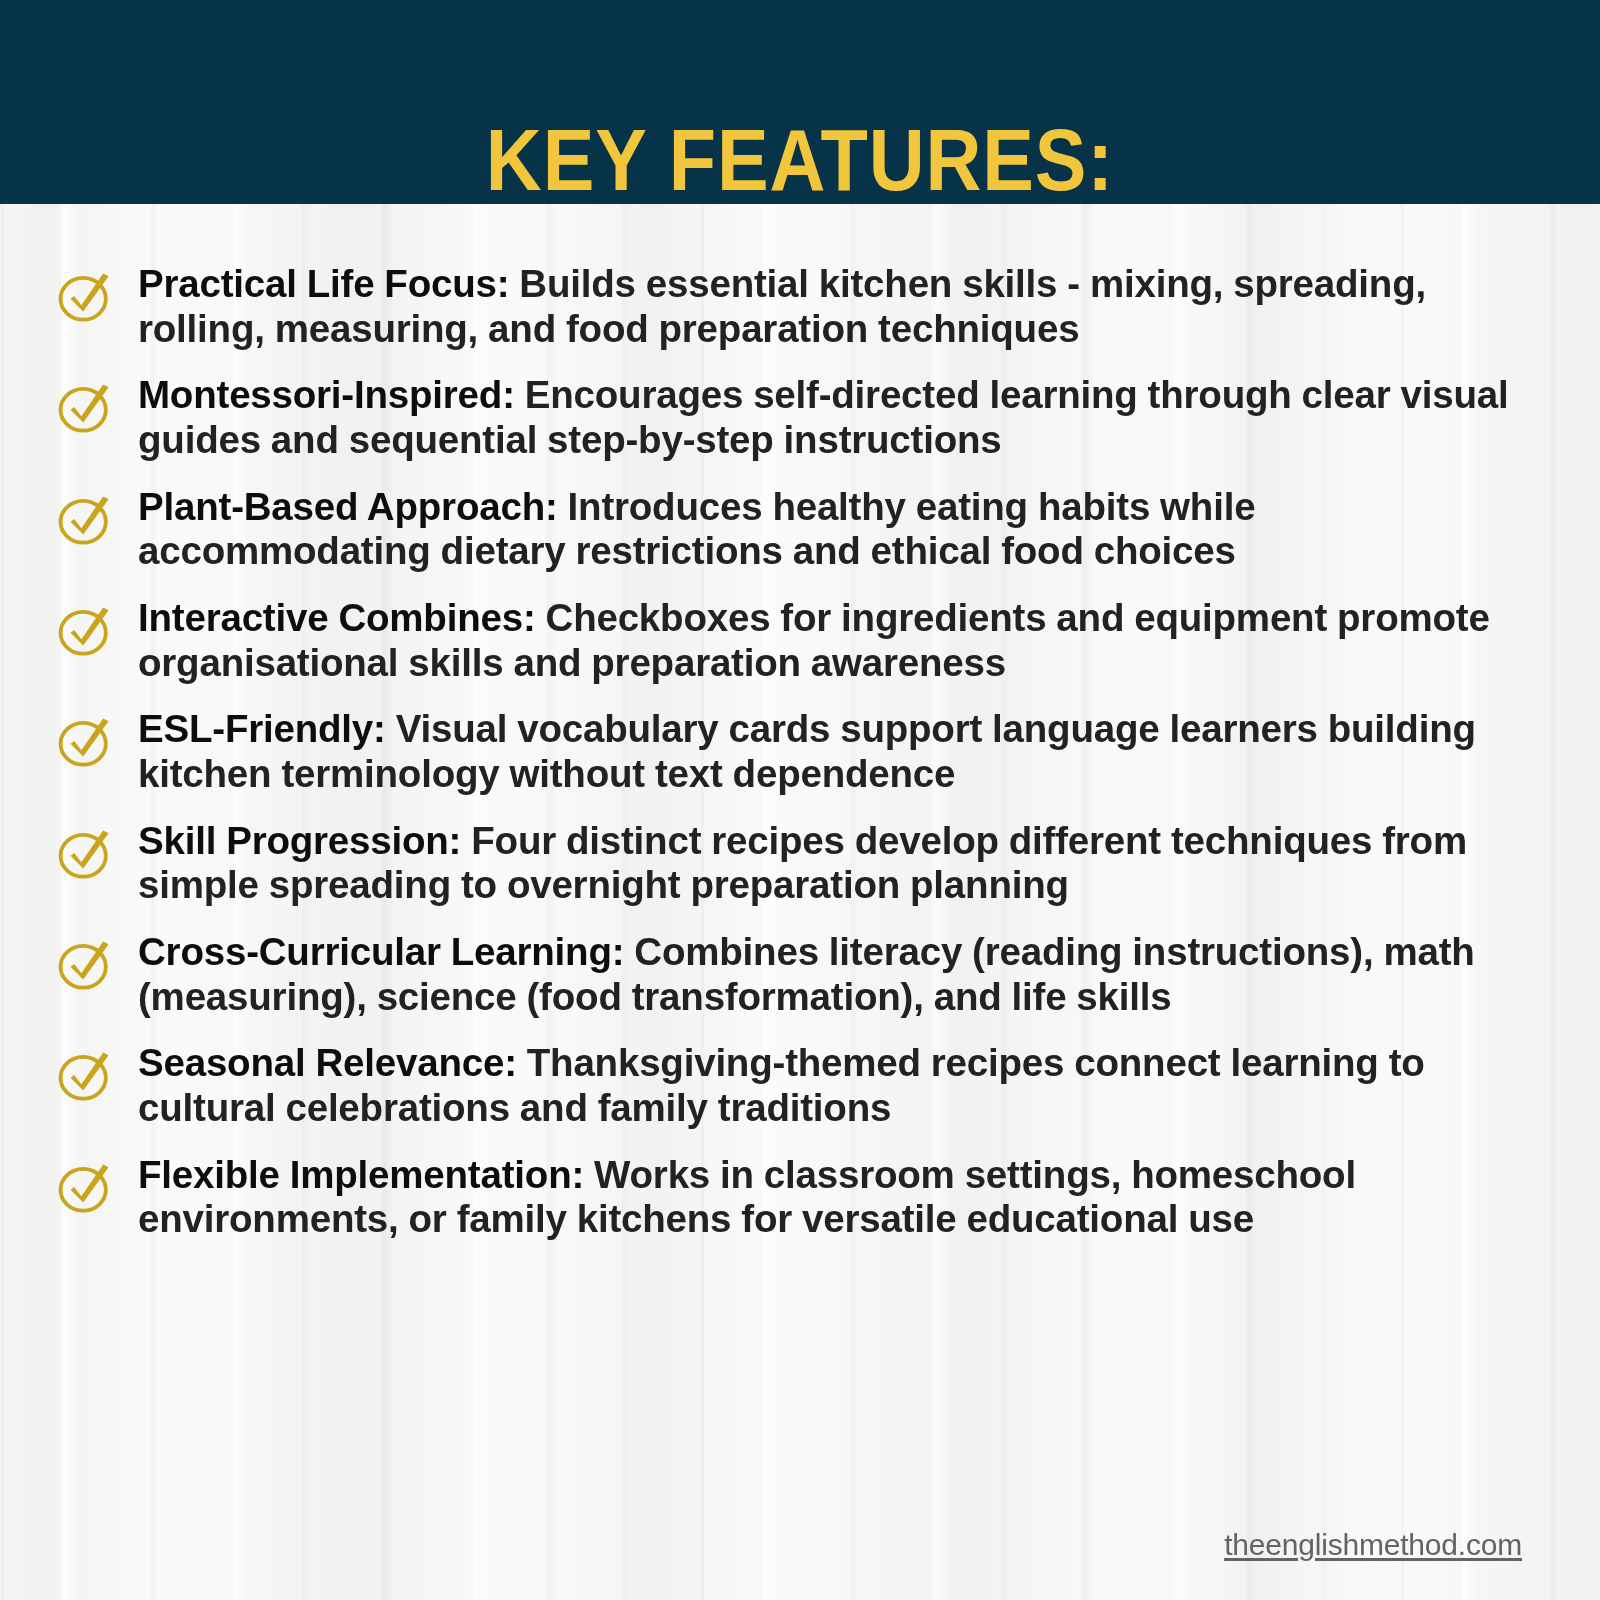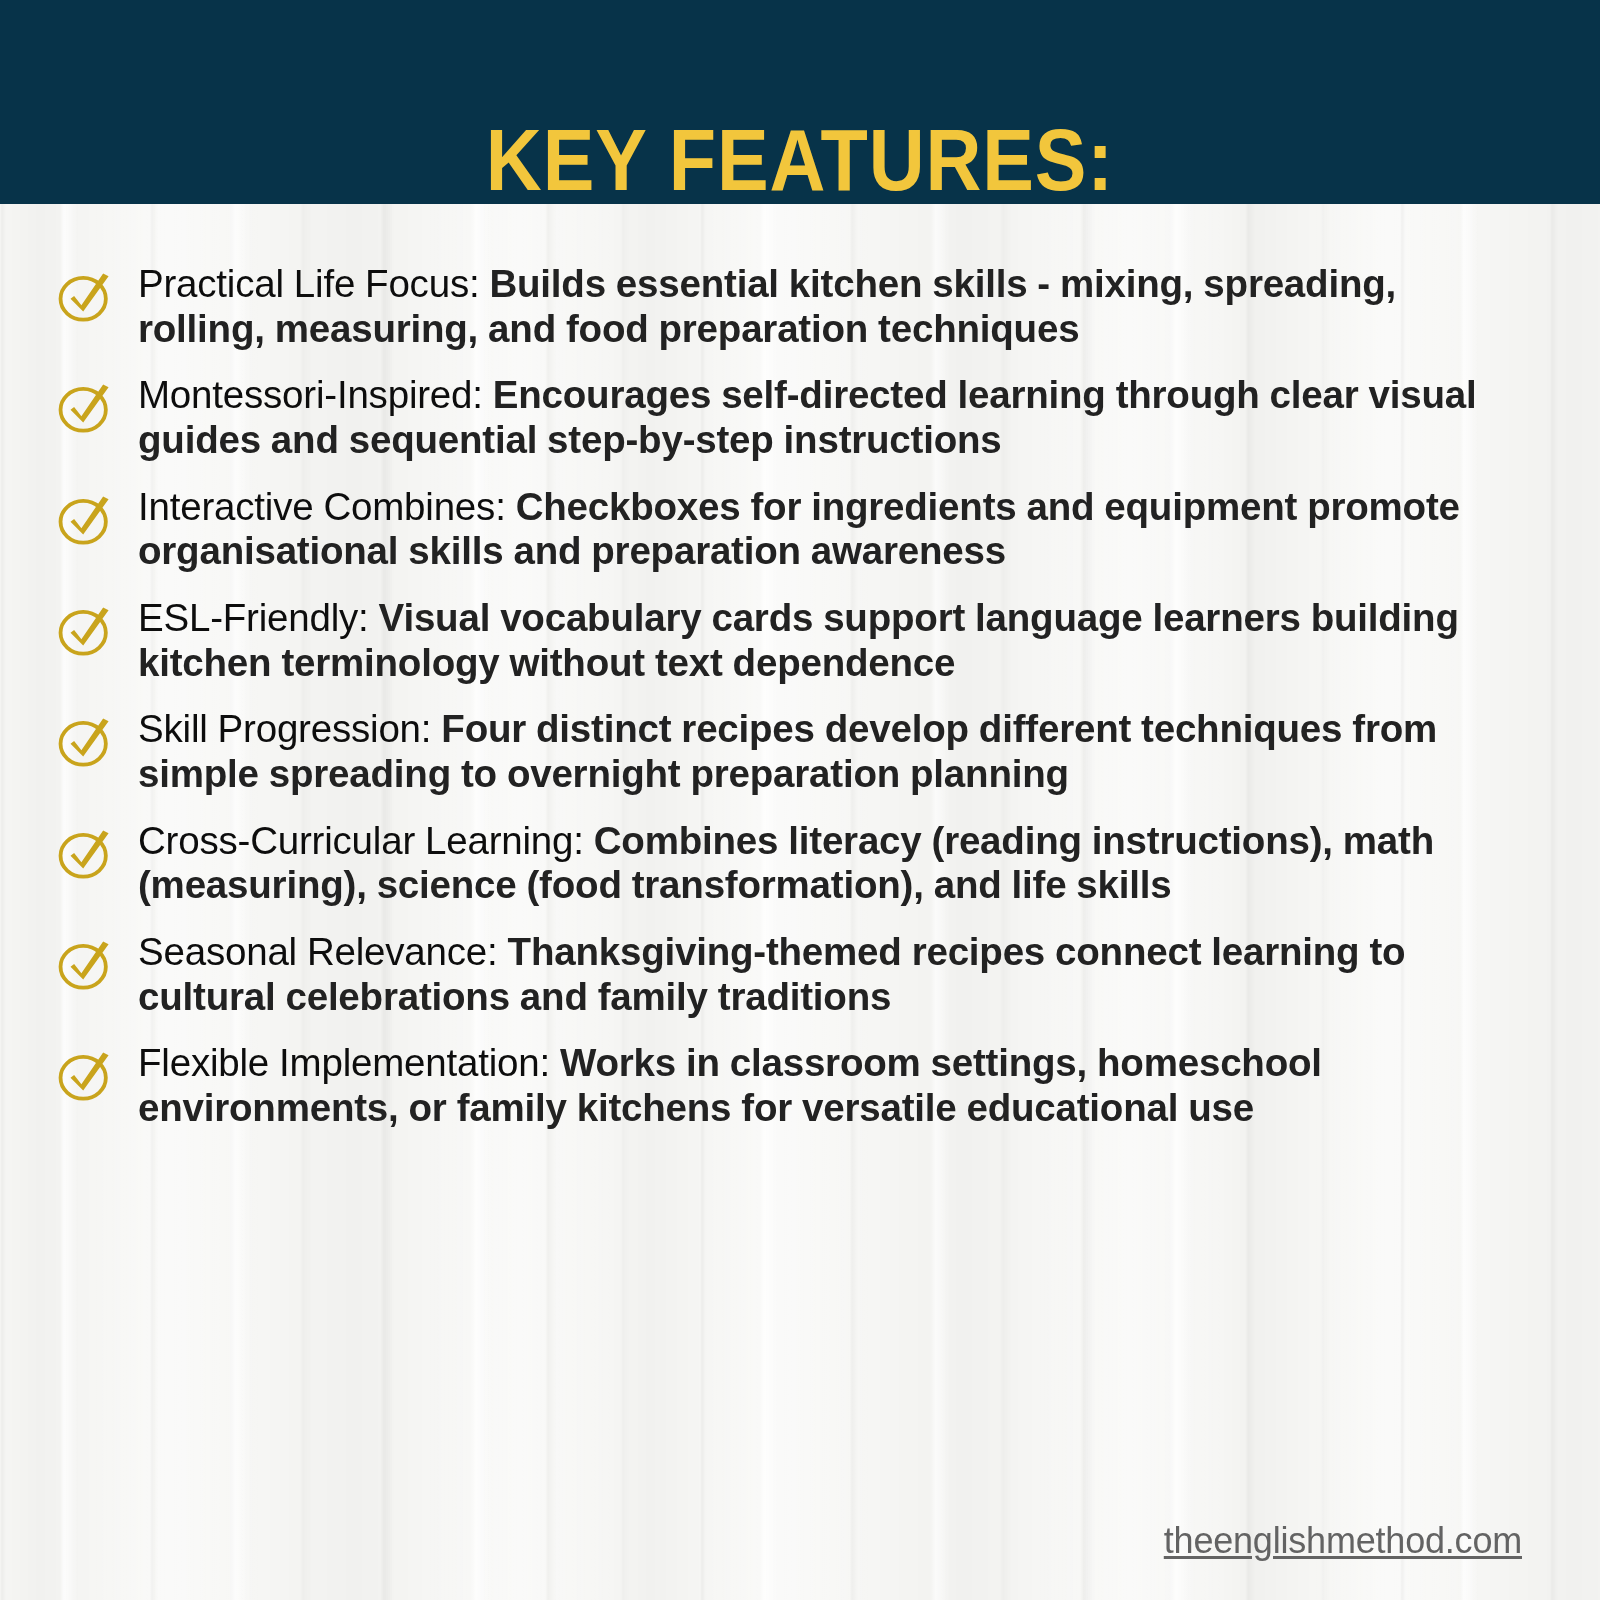--- a/index.html
+++ b/index.html
@@ -120,41 +120,41 @@
   .feature-text {
     font-family: "Liberation Sans", sans-serif;
     font-size: 38.5px;
     line-height: 1.16;
     color: #1b1b1b;
     letter-spacing: -0.2px;
     word-spacing: -0.5px;
   }
 
   .feature-title {
-    font-weight: normal;
+    font-weight: bold;
     color: #0d0d0d;
     margin-top: 35px;
   }
 
   .feature-desc {
     font-weight: bold;
     color: #222222;
   }
 
   
   .footer {
     position: absolute;
     right: 78px;
     bottom: 38px;
     text-align: right;
   }
 
   .footer-link {
     font-family: "Liberation Sans", sans-serif;
-    font-size: 36px;
+    font-size: 30px;
     color: #636363;
     text-decoration: underline;
     text-underline-offset: 3px;
     letter-spacing: -0.2px;
   }
 </style>
 </head>
 <body>
 
 <div id="page">
@@ -181,20 +181,31 @@
       <svg viewBox="0 0 64 64" xmlns="http://www.w3.org/2000/svg">
         <ellipse cx="30" cy="34" rx="25" ry="23" fill="none" stroke="#c9a41c" stroke-width="4.2"></ellipse>
         <path d="M16 34 L20 31 L28 41 L52 6 L58 9 L30 48 Z" fill="#c9a41c"></path>
       </svg>
     </span>
     <div class="feature-text">
       <span class="feature-title">Montessori-Inspired:</span><span class="feature-desc"> Encourages self-directed learning through clear visual guides and sequential step-by-step instructions</span>
     </div>
   </div>
 
+  <div class="feature-item">
+    <span class="check-icon">
+      <svg viewBox="0 0 64 64" xmlns="http://www.w3.org/2000/svg">
+        <ellipse cx="30" cy="34" rx="25" ry="23" fill="none" stroke="#c9a41c" stroke-width="4.2"></ellipse>
+        <path d="M16 34 L20 31 L28 41 L52 6 L58 9 L30 48 Z" fill="#c9a41c"></path>
+      </svg>
+    </span>
+    <div class="feature-text">
+      <span class="feature-title">Plant-Based Approach:</span><span class="feature-desc"> Introduces healthy eating habits while accommodating dietary restrictions and ethical food choices</span>
+    </div>
+  </div>
 
   <div class="feature-item">
     <span class="check-icon">
       <svg viewBox="0 0 64 64" xmlns="http://www.w3.org/2000/svg">
         <ellipse cx="30" cy="34" rx="25" ry="23" fill="none" stroke="#c9a41c" stroke-width="4.2"></ellipse>
         <path d="M16 34 L20 31 L28 41 L52 6 L58 9 L30 48 Z" fill="#c9a41c"></path>
       </svg>
     </span>
     <div class="feature-text">
       <span class="feature-title">Interactive Combines:</span><span class="feature-desc"> Checkboxes for ingredients and equipment promote organisational skills and preparation awareness</span>

